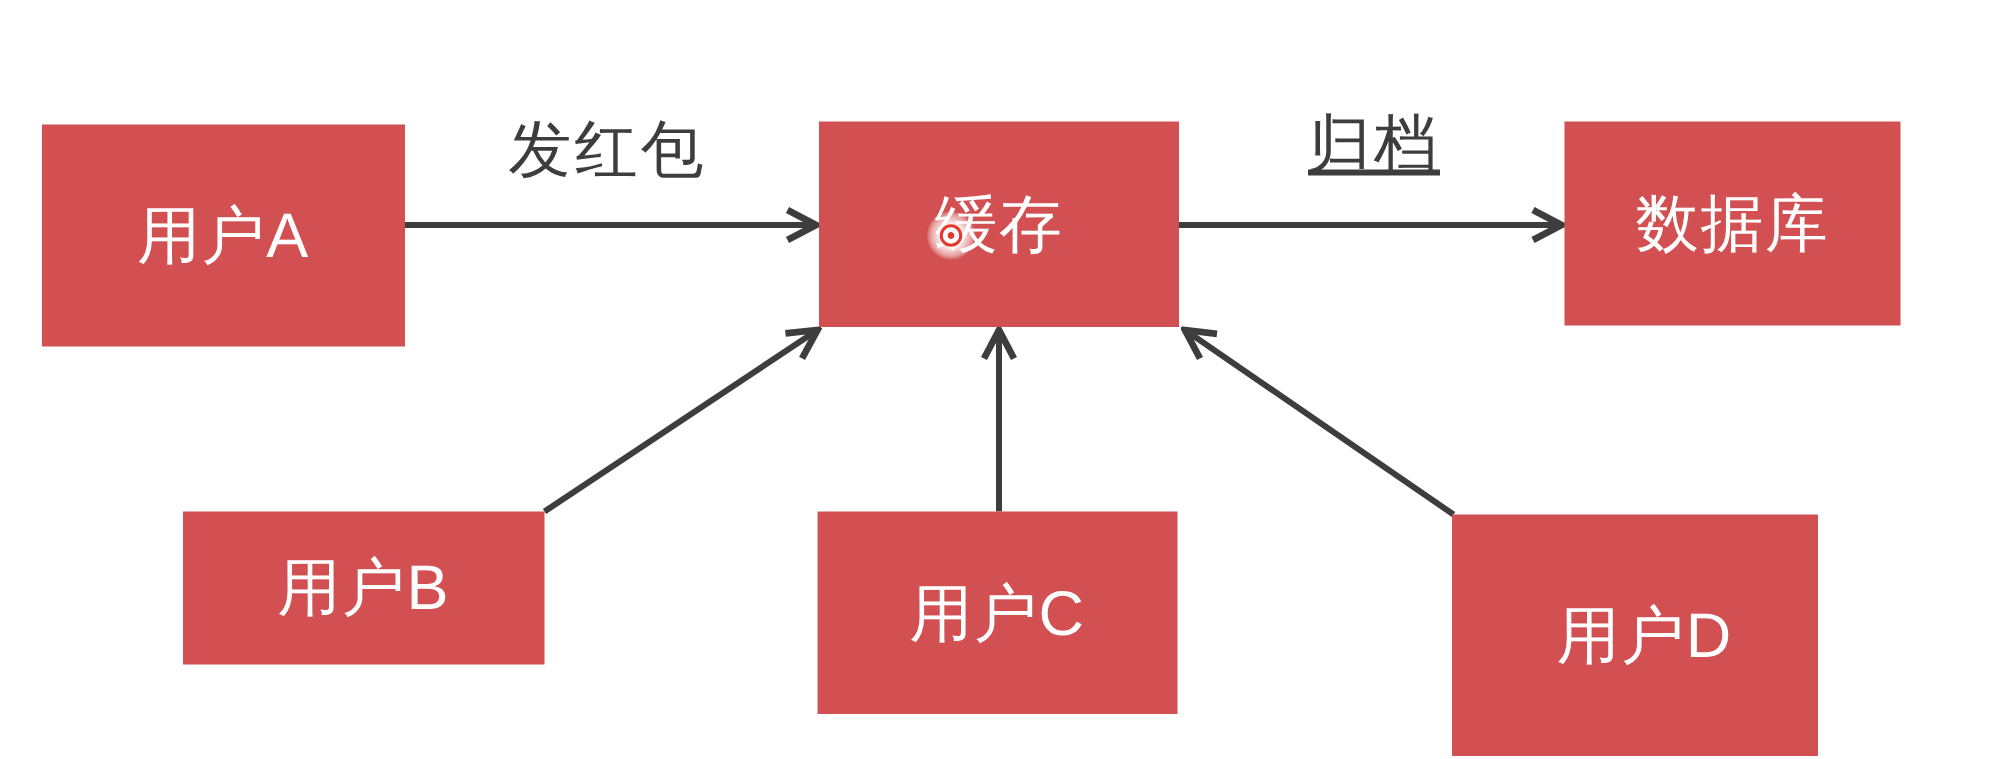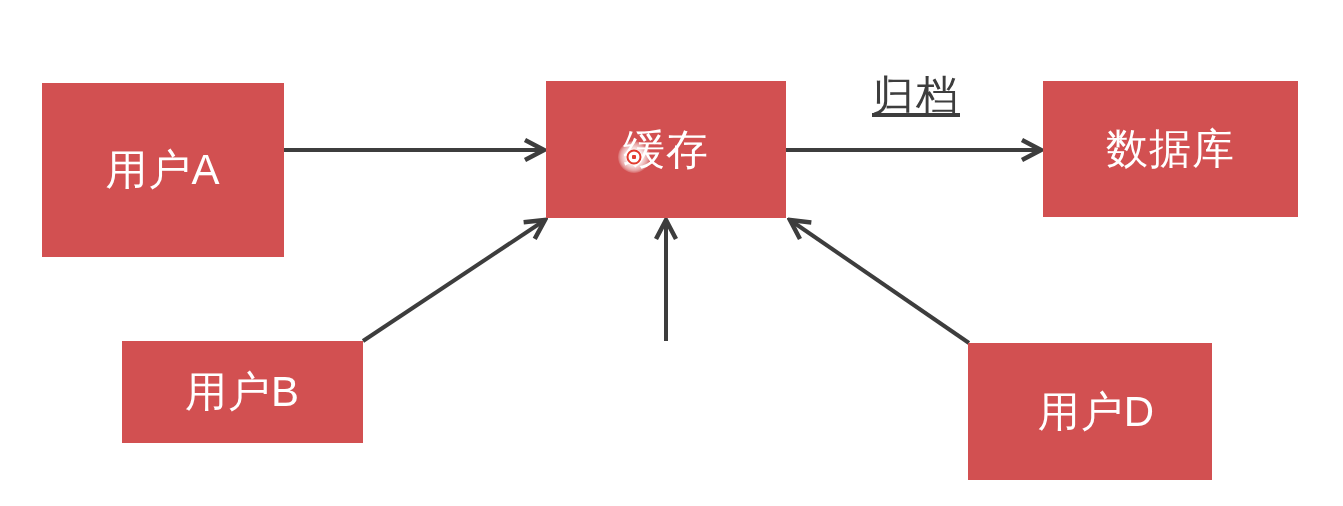--- a/index.html
+++ b/index.html
@@ -84,39 +84,43 @@
         <path d="M4,3 L23,13 L4,23" fill="none" stroke="#3d3d3d" stroke-width="4.5" stroke-linejoin="miter"></path>
       </marker>
     </defs>
     <line x1="270" y1="150" x2="544" y2="150" marker-end="url(#arrowhead)"></line>
     <line x1="786" y1="150" x2="1041" y2="150" marker-end="url(#arrowhead)"></line>
     <line x1="363" y1="341" x2="545" y2="220" marker-end="url(#arrowhead)"></line>
     <line x1="666" y1="341" x2="666" y2="220" marker-end="url(#arrowhead)"></line>
     <line x1="969" y1="343" x2="790" y2="220" marker-end="url(#arrowhead)"></line>
   </svg>
 
-  <div class="node" style="left:42px;top:83px;width:242px;height:174px;">
+  <div class="node" style="left:28px;top:83px;width:242px;height:148px;">
     <span>用户A</span>
   </div>
 
   <div class="node" style="left:546px;top:81px;width:240px;height:137px;">
     <span>缓存</span>
   </div>
 
-  <div class="node" style="left:1043px;top:81px;width:255px;height:136px;text-align:center;">
+  <div class="node" style="left:1043px;top:81px;width:224px;height:136px;text-align:center;">
     <span>数据库</span>
   </div>
 
   <div class="node" style="left:122px;top:341px;width:241px;height:102px;">
     <span>用户B</span>
   </div>
 
+  <div class="node" style="left:545px;top:341px;width:240px;height:135px;">
+    <span>用户C</span>
+  </div>
 
-  <div class="node" style="left:968px;top:343px;width:244px;height:137px;padding-left:13px;">
+  <div class="node" style="left:968px;top:343px;width:244px;height:161px;padding-left:13px;">
     <span>用户D</span>
   </div>
 
+  <div class="edge-label" style="left:405px;top:100px;">发红包</div>
 
   <div class="edge-label" style="left:916px;top:96px;text-decoration:underline;">归档</div>
 
   <div class="click-indicator"></div>
 
 </div>
 
 </body></html>

